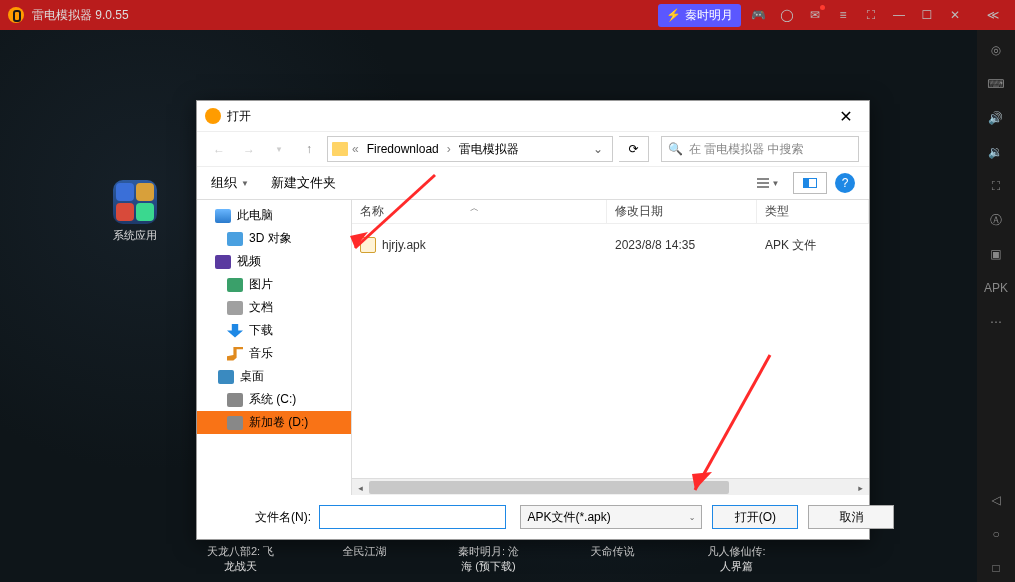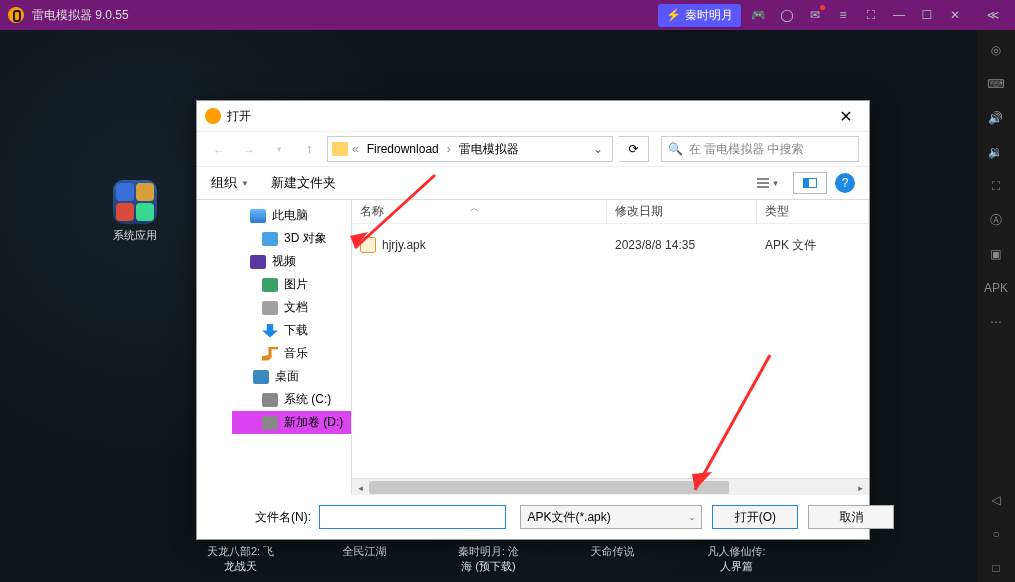--- a/index.html
+++ b/index.html
@@ -1,18 +1,18 @@
 <!DOCTYPE html>
 <html><head>
 <meta charset="utf-8">
 <style>
 * { box-sizing: border-box; margin: 0; padding: 0; }
 body { font-family: "Microsoft YaHei", sans-serif; font-size: 12px; background: #111; width: 1015px; height: 582px; overflow: hidden; position: relative; }
 
-.app-titlebar { background: #701a75; height: 30px; display: flex; align-items: center; padding: 0 8px; color: #ddd; }
+.app-titlebar { background: #b91c1c; height: 30px; display: flex; align-items: center; padding: 0 8px; color: #ddd; }
 .app-logo { width: 16px; height: 16px; background: #ff9c00; border-radius: 50%; margin-right: 8px; position: relative; }
 .app-logo::after { content: ""; position: absolute; left: 5px; top: 3px; width: 4px; height: 8px; border: 2px solid #1a1a1a; border-radius: 3px; }
 .app-title { flex: 0 0 auto; }
 .tb-spacer { flex: 1; }
 .tb-btn { width: 28px; height: 28px; display: flex; align-items: center; justify-content: center; color: #bbb; cursor: pointer; }
 .phone-ctrl { background: #5b57ff; color: #fff; padding: 3px 8px; border-radius: 3px; font-size: 12px; display: flex; align-items: center; gap: 4px; margin-right: 4px; }
 .red-dot::after { content: ""; position: absolute; top: 4px; right: 4px; width: 5px; height: 5px; background: #ff3b30; border-radius: 50%; }
 .tb-btn { position: relative; }
 
 .main-area { display: flex; height: 552px; }
@@ -63,22 +63,22 @@
 .dlg-toolbar { height: 32px; display: flex; align-items: center; padding: 0 14px; gap: 22px; font-size: 13px; }
 .tool-link { cursor: pointer; display: flex; align-items: center; gap: 4px; }
 .dd-caret { font-size: 8px; color: #666; }
 .tb-right { margin-left: auto; display: flex; gap: 8px; align-items: center; }
 .view-btn { width: 34px; height: 22px; border: 1px solid transparent; display: flex; align-items: center; justify-content: center; cursor: pointer; }
 .view-btn.framed { border-color: #bbb; }
 .help-btn { width: 20px; height: 20px; background: #1e88e5; color: #fff; border-radius: 50%; display: flex; align-items: center; justify-content: center; font-size: 12px; cursor: pointer; }
 
 .dlg-body { flex: 1; display: flex; border-top: 1px solid #ddd; overflow: hidden; }
 .tree { width: 155px; border-right: 1px solid #ddd; overflow-y: auto; padding: 4px 0; }
-.tree-item { display: flex; align-items: center; gap: 6px; padding: 3px 6px 3px 18px; cursor: pointer; margin-left: 35px; }
-.tree-item.sel { background: #d946ef; }
+.tree-item { display: flex; align-items: center; gap: 6px; padding: 3px 6px 3px 18px; cursor: pointer; }
+.tree-item.sel { background: #f97316; }
 .tree-icon { width: 16px; height: 14px; flex: none; }
 .ti-pc { background: linear-gradient(#6ab7ff,#2a7acc); border-radius: 2px; }
 .ti-3d { background: #4aa0e0; border-radius: 2px; }
 .ti-vid { background: #5a3aa0; border-radius: 2px; }
 .ti-pic { background: #3aa06a; border-radius: 2px; }
 .ti-doc { background: #a0a0a0; border-radius: 2px; }
 .ti-dl { background: #1e88e5; clip-path: polygon(30% 0,70% 0,70% 50%,100% 50%,50% 100%,0 50%,30% 50%); }
 .ti-mus { background: #e08a1e; clip-path: polygon(40% 0,100% 0,100% 20%,60% 20%,60% 80%,40% 100%,0 100%,0 70%,40% 60%); }
 .ti-desk { background: #3a8ac0; border-radius: 2px; }
 .ti-drive { background: #888; border-radius: 2px; }

